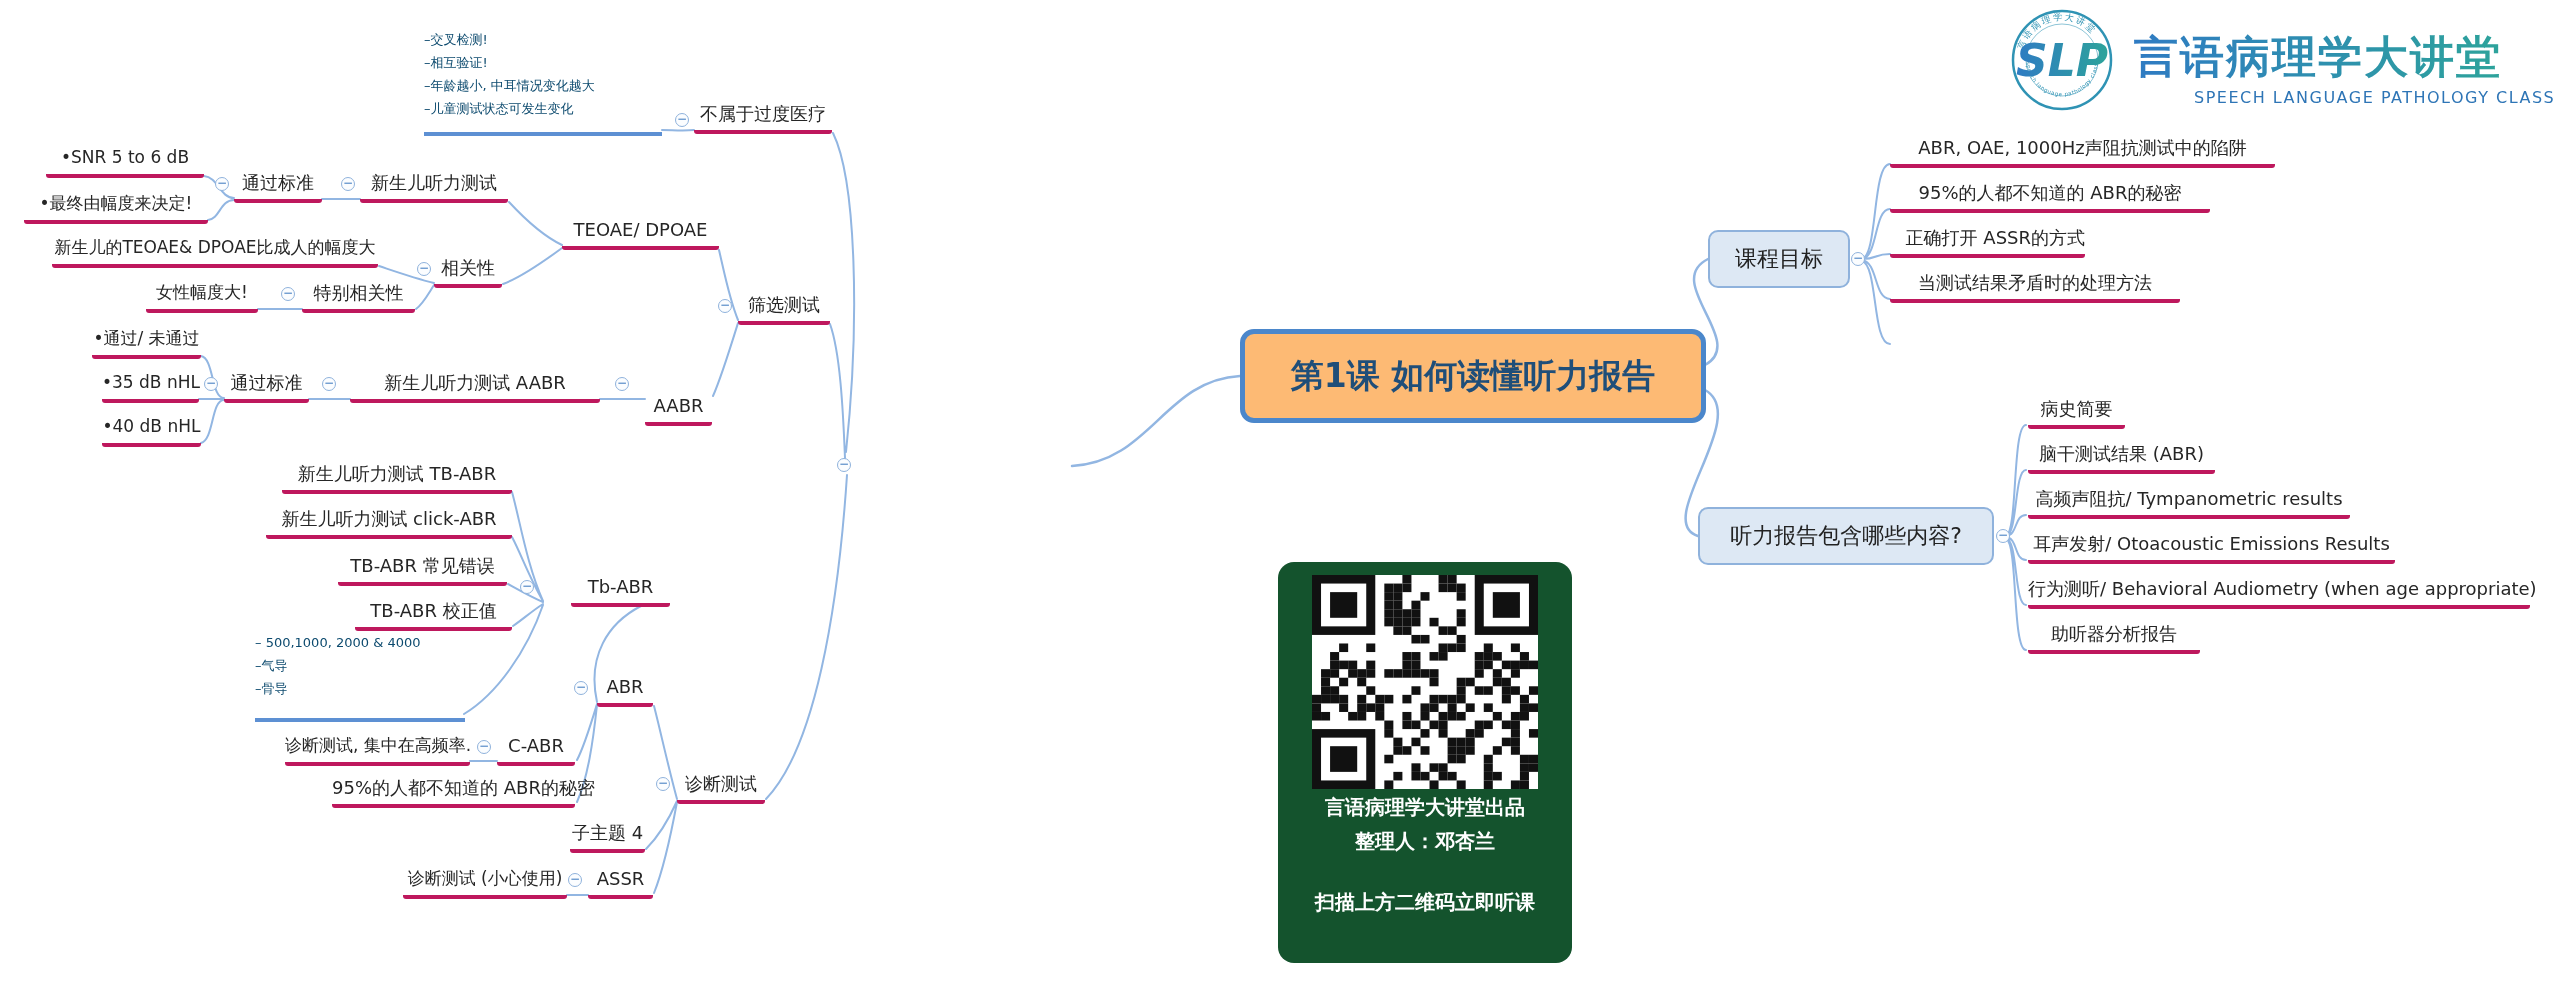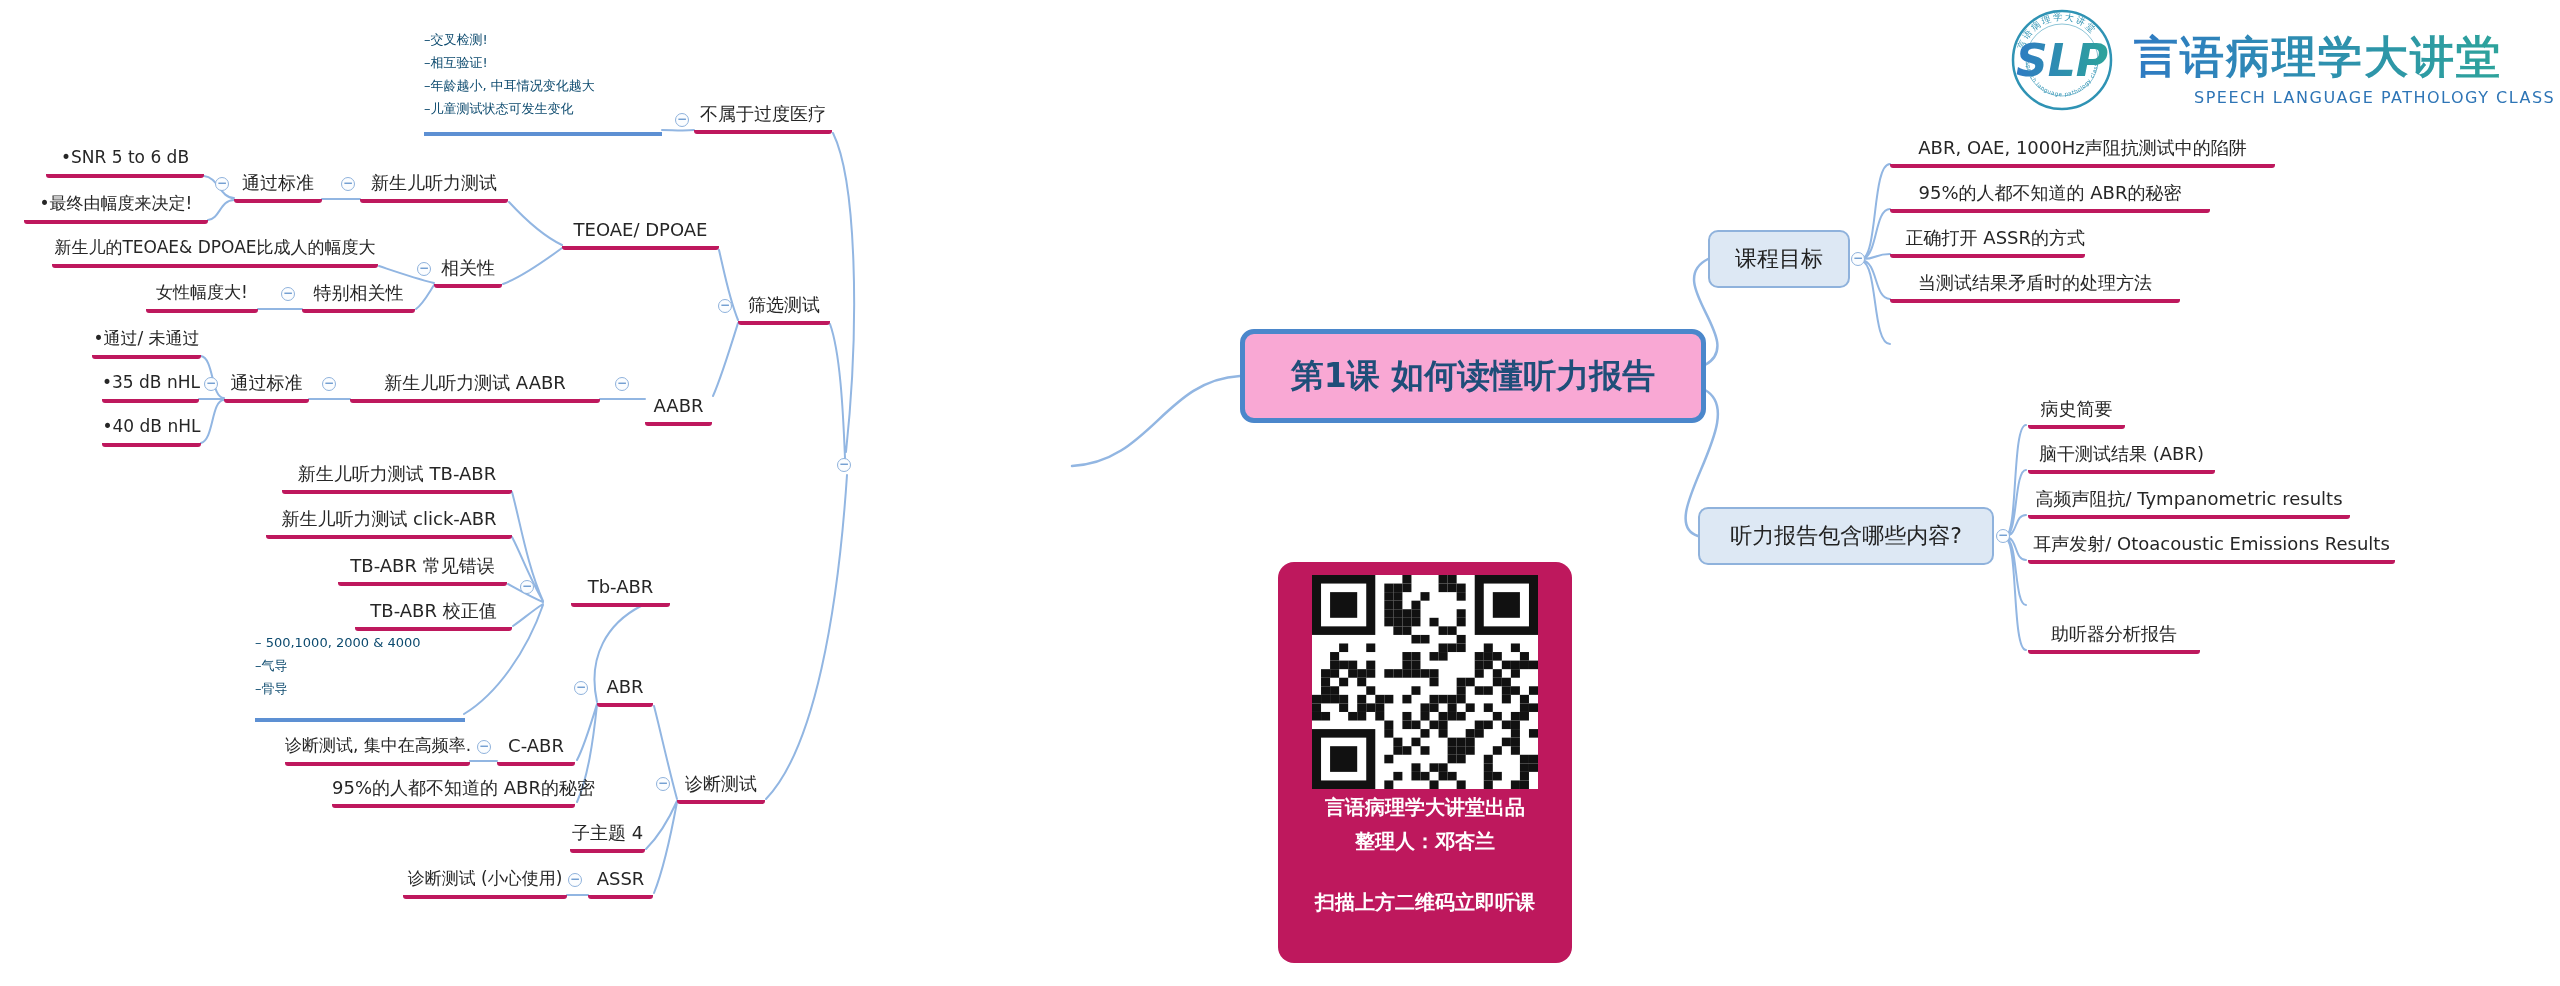--- a/index.html
+++ b/index.html
@@ -19,31 +19,31 @@
     position:absolute;z-index:3;font-size:13px;line-height:23px;color:#0c4a6e;
     border-bottom:4px solid #5d90d3;white-space:pre-line;text-align:left;
     display:flex;flex-direction:column;justify-content:flex-start;
   }
   .box{
     position:absolute;z-index:4;display:flex;align-items:center;justify-content:center;
     background:#dde8f4;border:2px solid #8fb2dc;border-radius:10px;
     font-size:22px;color:#222;box-sizing:border-box;white-space:nowrap;
   }
   .box.central{
-    background:#f9a8d4;border:5px solid #4b87cb;border-radius:14px;
+    background:#fdba74;border:5px solid #4b87cb;border-radius:14px;
     font-size:33px;font-weight:bold;color:#1f4e79;
   }
   .minus{
     position:absolute;z-index:5;width:14px;height:14px;box-sizing:border-box;
     border:1.5px solid #8fb2dc;border-radius:50%;background:#fbfdff;color:#6f9cd0;
     font-size:12px;line-height:10px;text-align:center;font-weight:bold;
   }
   #qr-panel{
     position:absolute;left:1278px;top:562px;width:294px;height:401px;z-index:4;
-    background:#be185d;border-radius:16px;
+    background:#14532d;border-radius:16px;
   }
   #qr-box{position:absolute;left:34px;top:13px;width:226px;height:214px;}
   .qr-line{
     position:absolute;left:0;width:294px;text-align:center;color:#ffffff;
     font-weight:bold;font-size:20px;white-space:nowrap;
   }
   #qr-line-1{top:232px;}
   #qr-line-2{top:266px;}
   #qr-line-3{top:327px;}
   #logo{position:absolute;left:2006px;top:4px;z-index:4;}
@@ -362,20 +362,21 @@
     <div class="leaf" style="left: 588px; top: 865px; width: 65px;">ASSR</div>
     <div class="leaf" style="left: 677px; top: 770px; width: 88px;">诊断测试</div>
     <div class="leaf" style="left: 1890px; top: 134px; width: 385px;">ABR, OAE, 1000Hz声阻抗测试中的陷阱</div>
     <div class="leaf" style="left: 1890px; top: 179px; width: 320px;">95%的人都不知道的 ABR的秘密</div>
     <div class="leaf" style="left: 1890px; top: 224px; width: 195px; text-align: right;">正确打开 ASSR的方式</div>
     <div class="leaf" style="left: 1890px; top: 269px; width: 290px;">当测试结果矛盾时的处理方法</div>
     <div class="leaf" style="left: 2028px; top: 395px; width: 97px;">病史简要</div>
     <div class="leaf" style="left: 2028px; top: 440px; width: 187px;">脑干测试结果 (ABR)</div>
     <div class="leaf" style="left: 2028px; top: 485px; width: 322px;">高频声阻抗/ Tympanometric results</div>
     <div class="leaf" style="left: 2028px; top: 530px; width: 367px;">耳声发射/ Otoacoustic Emissions Results</div>
+    <div class="leaf" style="left: 2028px; top: 575px; width: 502px;">行为测听/ Behavioral Audiometry (when age appropriate)</div>
     <div class="leaf" style="left: 2028px; top: 620px; width: 172px;">助听器分析报告</div>
     <div class="note" style="left: 424px; top: 28px; width: 238px; height: 104px;">–交叉检测!
 –相互验证!
 –年龄越小, 中耳情况变化越大
 –儿童测试状态可发生变化</div>
     <div class="note" style="left: 255px; top: 631px; width: 210px; height: 87px;">– 500,1000, 2000 &amp; 4000
 –气导
 –骨导</div>
     <div class="box central" style="left: 1240px; top: 329px; width: 466px; height: 94px;">第1课 如何读懂听力报告</div>
     <div class="box" style="left: 1708px; top: 230px; width: 142px; height: 58px;">课程目标</div>

